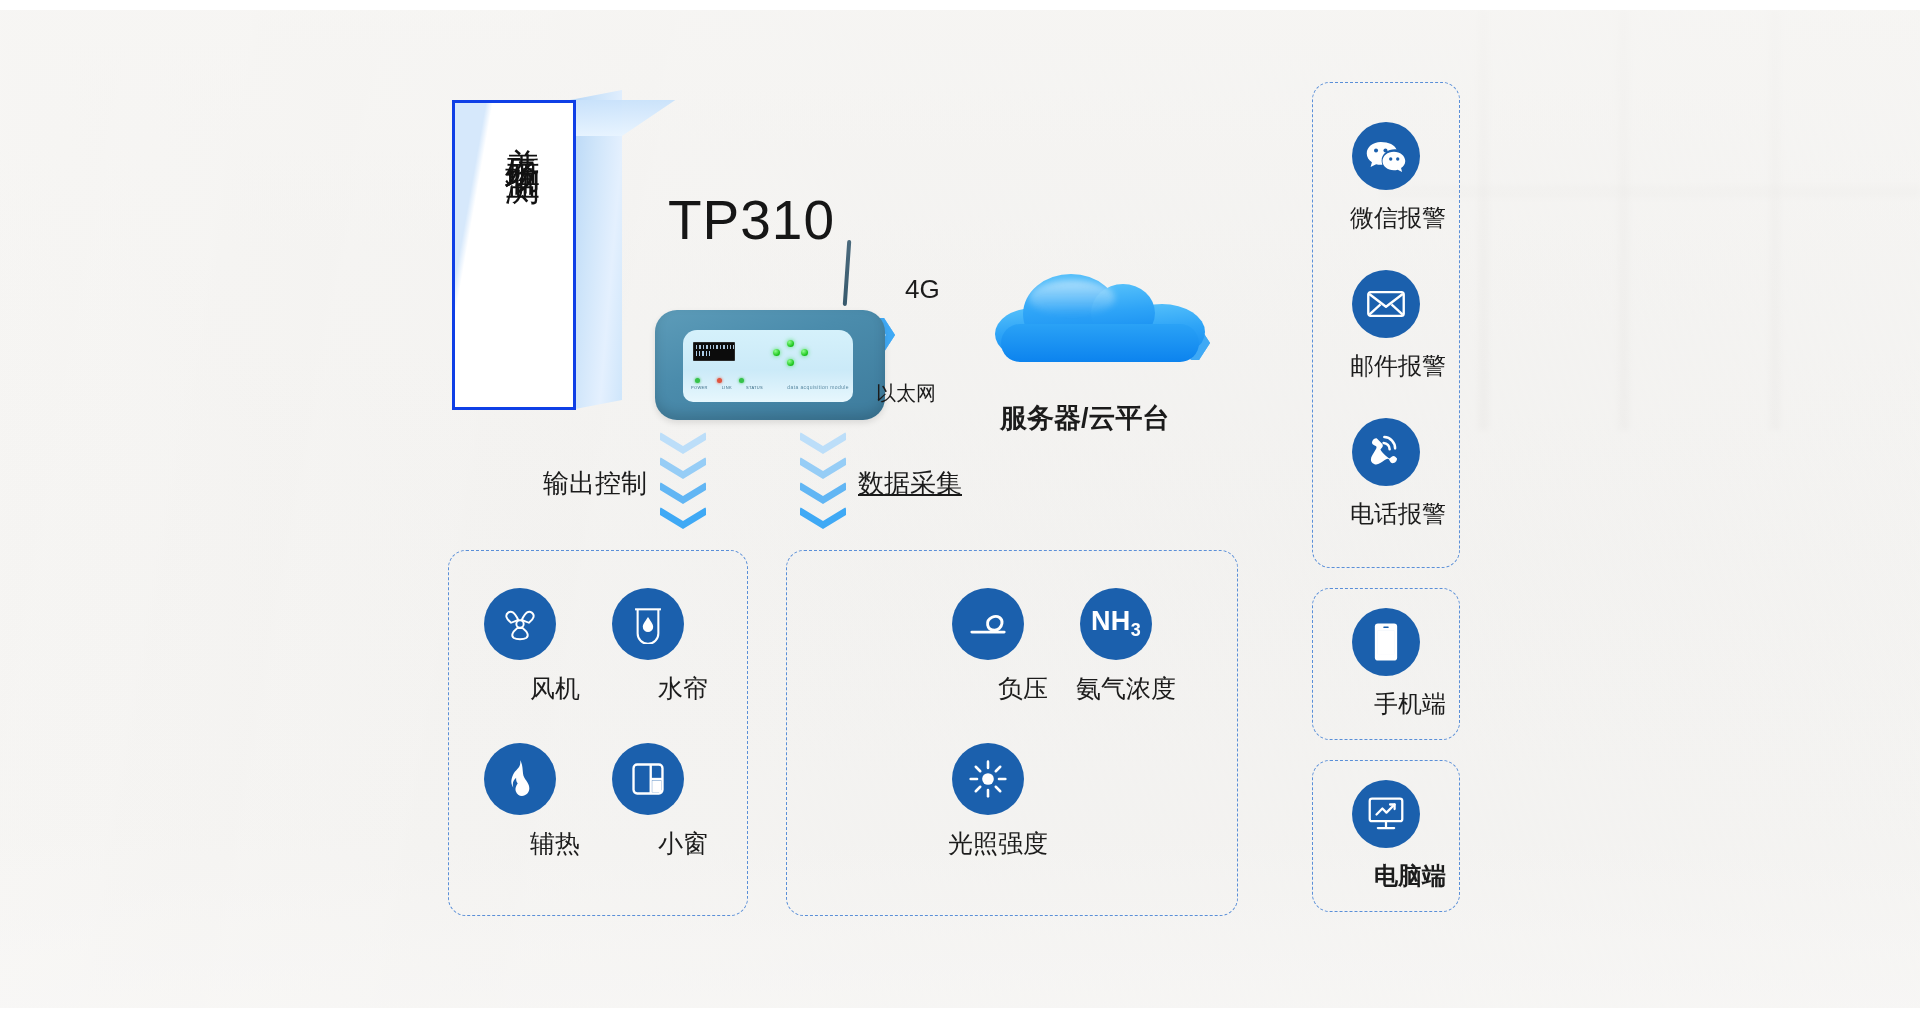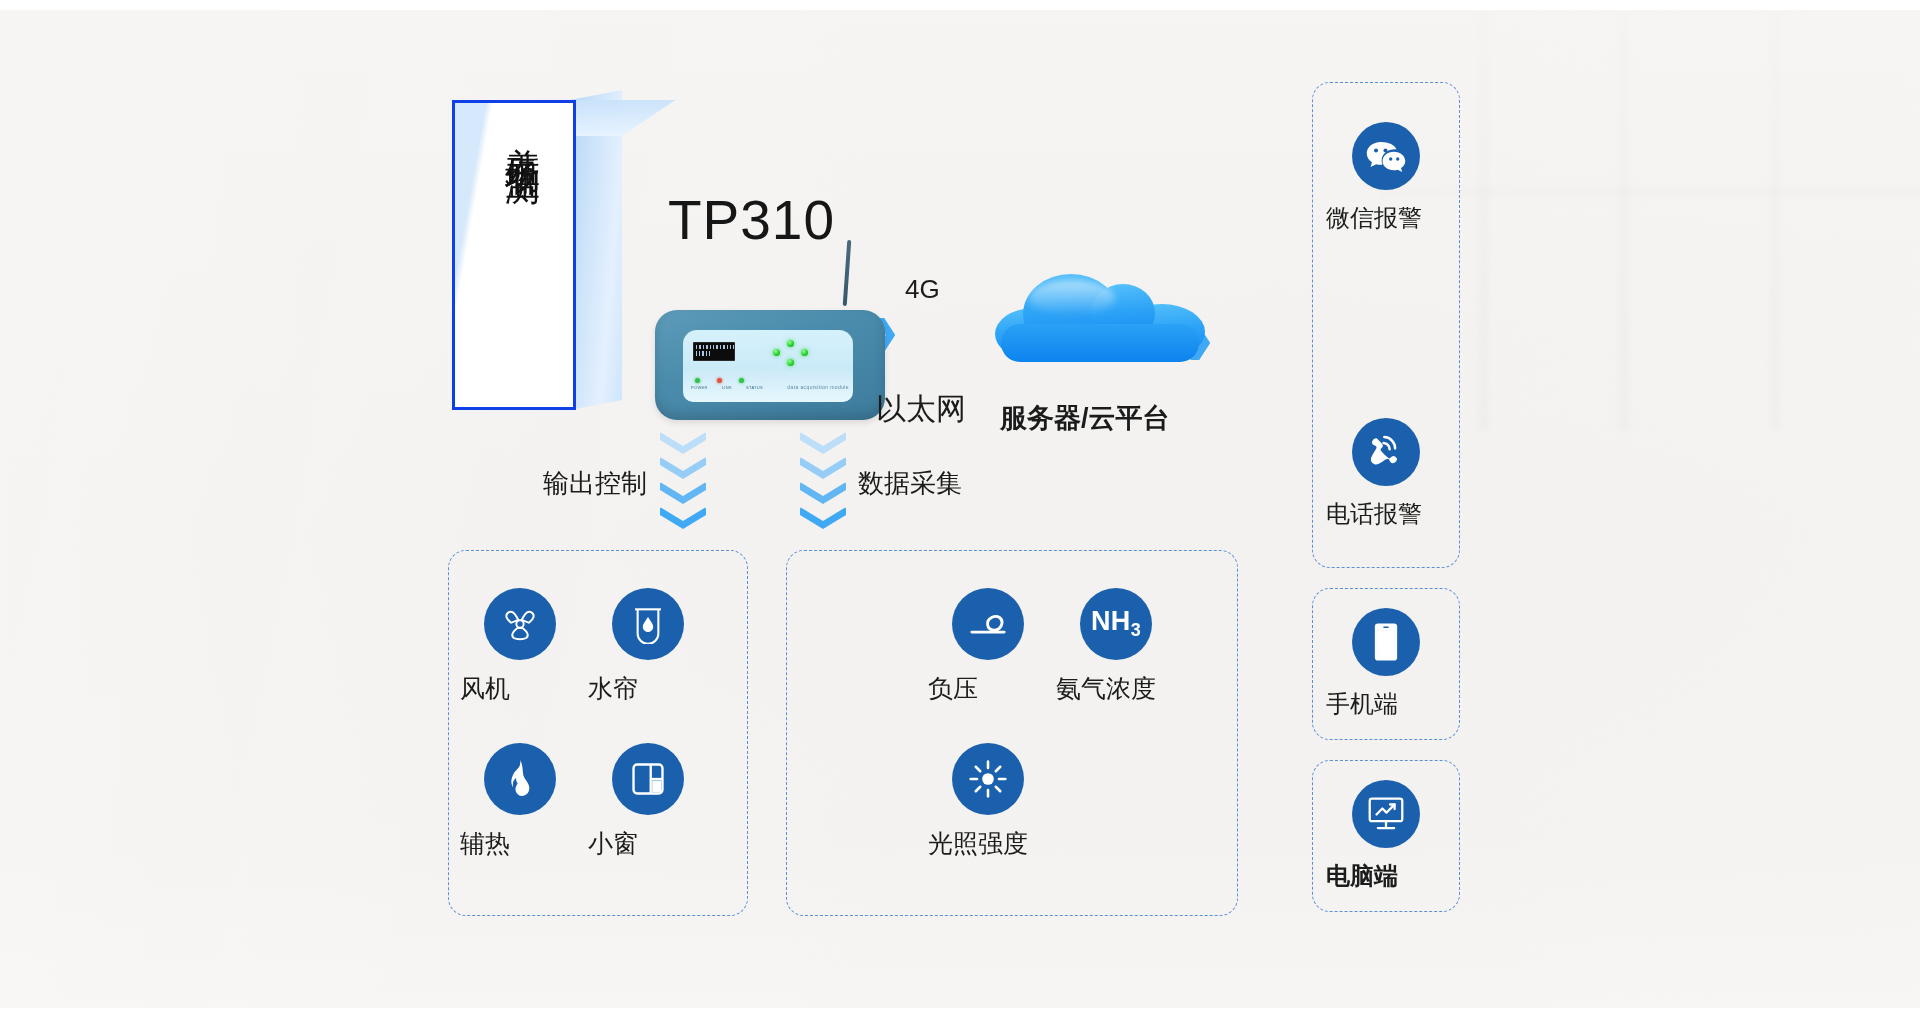--- a/index.html
+++ b/index.html
@@ -214,21 +214,21 @@
   
   .flow-txt { z-index: 23; color:#1b1b1b; }
 
   
   .panel {
     position:absolute; border: 1.6px dashed #5a8fd8; border-radius: 18px;
     z-index: 15; background: rgba(255,255,255,0.035);
   }
 
   
-  .item { position:absolute; width: 120px; text-align:left; z-index:18; }
+  .item { position:absolute; width: 120px; text-align:right; z-index:18; }
   .item .circ {
     width: 72px; height: 72px; border-radius: 50%;
     background: #1b60ad; margin: 0 auto;
     display:flex; align-items:center; justify-content:center;
     color:#fff;
   }
   .item .cap {
     margin-top: 12px; font-size: 25px; color:#1c1c1c; white-space:nowrap;
     font-family:"DejaVu Sans","Liberation Sans",sans-serif;
   }
@@ -293,21 +293,21 @@
       </div>
     </div>
 
   <div class="flow-txt abs" style="left:905px; top:274px; font-size:26px;">4G</div>
   <div class="chev-row" style="left:875px; top:318px;">
     <span class="chev-r" style="color:#b9ddf9"></span>
     <span class="chev-r" style="color:#9ed0f6"></span>
     <span class="chev-r" style="color:#74bdf4"></span>
     <span class="chev-r" style="color:#3fa9f5"></span>
   </div>
-  <div class="flow-txt abs" style="left:876px; top:389px; font-size:30px;">以太网</div>
+  <div class="flow-txt abs" style="left:876px; top:380px; font-size:20px;">以太网</div>
 
   <div id="cloud" class="abs">
     <div class="c c3"></div>
       <div class="c c4"></div>
     <div class="c c1"></div>
       <div class="c c2"></div>
     <div class="base"></div>
       <div class="gloss"></div>
   </div>
   <div class="flow-txt abs" style="left:1000px; top:400px; font-size:27px; font-weight:700;">服务器/云平台</div>
@@ -326,21 +326,21 @@
     <span class="chev-d" style="color:#3fa9f5"></span>
   </div>
   <div class="flow-txt abs" style="left:543px; top:466px; font-size:26px;">输出控制</div>
 
   <div class="chev-col" style="left:800px; top:432px;">
     <span class="chev-d" style="color:#bcdef9"></span>
     <span class="chev-d" style="color:#96cdf6"></span>
     <span class="chev-d" style="color:#62b6f4"></span>
     <span class="chev-d" style="color:#3fa9f5"></span>
   </div>
-  <div class="flow-txt abs" style="left:858px; top:466px; font-size:26px;">数据采集</div>
+  <div class="flow-txt abs" style="left:858px; top:466px; font-size:26px;text-decoration:underline;">数据采集</div>
 
   <div class="panel" style="left:448px; top:550px; width:300px; height:366px;"></div>
 
   <div class="item" style="left:588px; top:588px;">
     <div class="circ">
       <svg width="38" height="40" viewBox="0 0 44 46" fill="none" stroke="#fff" stroke-width="2.4">
         <path d="M7 6 H37"></path>
         <path d="M10 6 V34 a12 12 0 0 0 24 0 V6"></path>
         <path d="M22 15 c-4 6 -6 8.6 -6 11.4 a6 6 0 0 0 12 0 C28 23.6 26 21 22 15 Z" fill="#fff" stroke="none"></path>
       </svg>
@@ -429,20 +429,31 @@
         <circle cx="12.6" cy="13.6" r="2.3" fill="#1b60ad"></circle>
         <circle cx="23.4" cy="13.6" r="2.3" fill="#1b60ad"></circle>
         <path d="M46 25.6 c0 -5.9 -5.8 -10.6 -13 -10.6 s-13 4.7 -13 10.6 c0 5.9 5.8 10.6 13 10.6 c1.5 0 3 -.2 4.4 -.6 l5 2.6 l-1.2 -4.4 C44 31.9 46 29 46 25.6 Z"></path>
         <circle cx="29.4" cy="23.4" r="1.9" fill="#1b60ad"></circle>
         <circle cx="37.4" cy="23.4" r="1.9" fill="#1b60ad"></circle>
       </svg>
     </div>
     <div class="cap">微信报警</div>
   </div>
 
+  <div class="item ritem" style="left:1326px; top:270px; width:120px;">
+    <div class="circ">
+      <svg width="40" height="30" viewBox="0 0 44 32" fill="none" stroke="#fff" stroke-width="2.6" stroke-linejoin="round">
+        <rect x="2.5" y="3" width="39" height="26" rx="2.6"></rect>
+        <path d="M3.6 5 L22 19 L40.4 5"></path>
+        <path d="M3.6 27.6 L16 16.4"></path>
+        <path d="M40.4 27.6 L28 16.4"></path>
+      </svg>
+    </div>
+    <div class="cap">邮件报警</div>
+  </div>
 
   <div class="item ritem" style="left:1326px; top:418px; width:120px;">
     <div class="circ">
       <svg width="40" height="40" viewBox="0 0 44 44" fill="none">
         <path d="M12 5 c-3.4 0 -6 2.6 -6 5.6 c0 1.8 1.4 3 2.8 3.6 c1.6 .7 3 1.2 3 2.6 c0 1.4 -1 2.8 -2 4.4 c-2.2 3.6 -5.2 7.8 -5.2 11 c0 3.4 3 6.4 6.8 6.4 c3.2 0 7 -2.8 10.4 -5.2 c1.6 -1.1 3 -2.1 4.4 -2.1 c1.4 0 1.9 1.4 2.6 3 c.6 1.4 1.8 2.8 3.6 2.8 c3 0 5.6 -2.6 5.6 -6 l-2.2 -2.2 c-1.2 -1.2 -3.2 -1.2 -4.6 -.2 l-3 2.2 c-3.4 -1.6 -9.6 -7.6 -11.4 -11.2 l2.3 -3 c1 -1.4 1 -3.4 -.2 -4.6 Z" fill="#fff" transform="translate(-2,-1) scale(0.86) translate(4,4)"></path>
         <g stroke="#fff" stroke-width="2.8" stroke-linecap="round">
           <path d="M26 19 a7 7 0 0 0 -6.6 -7"></path>
           <path d="M32 18 a12.4 12.4 0 0 0 -11.8 -12.4"></path>
         </g>
       </svg>

